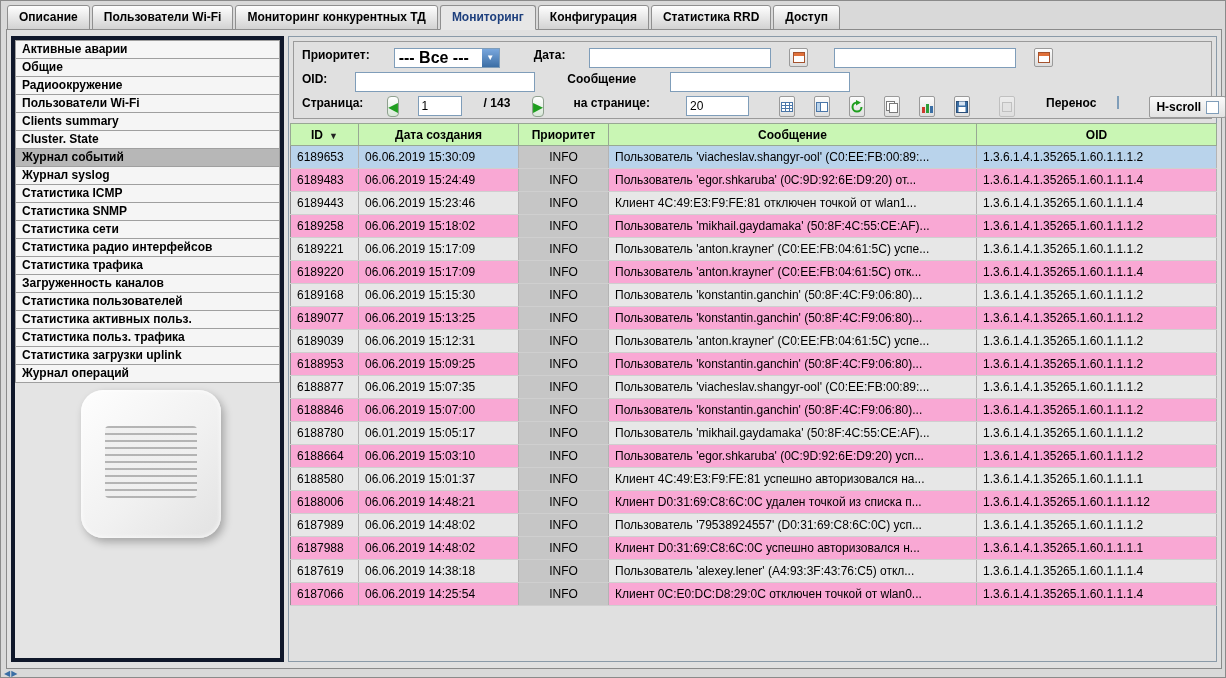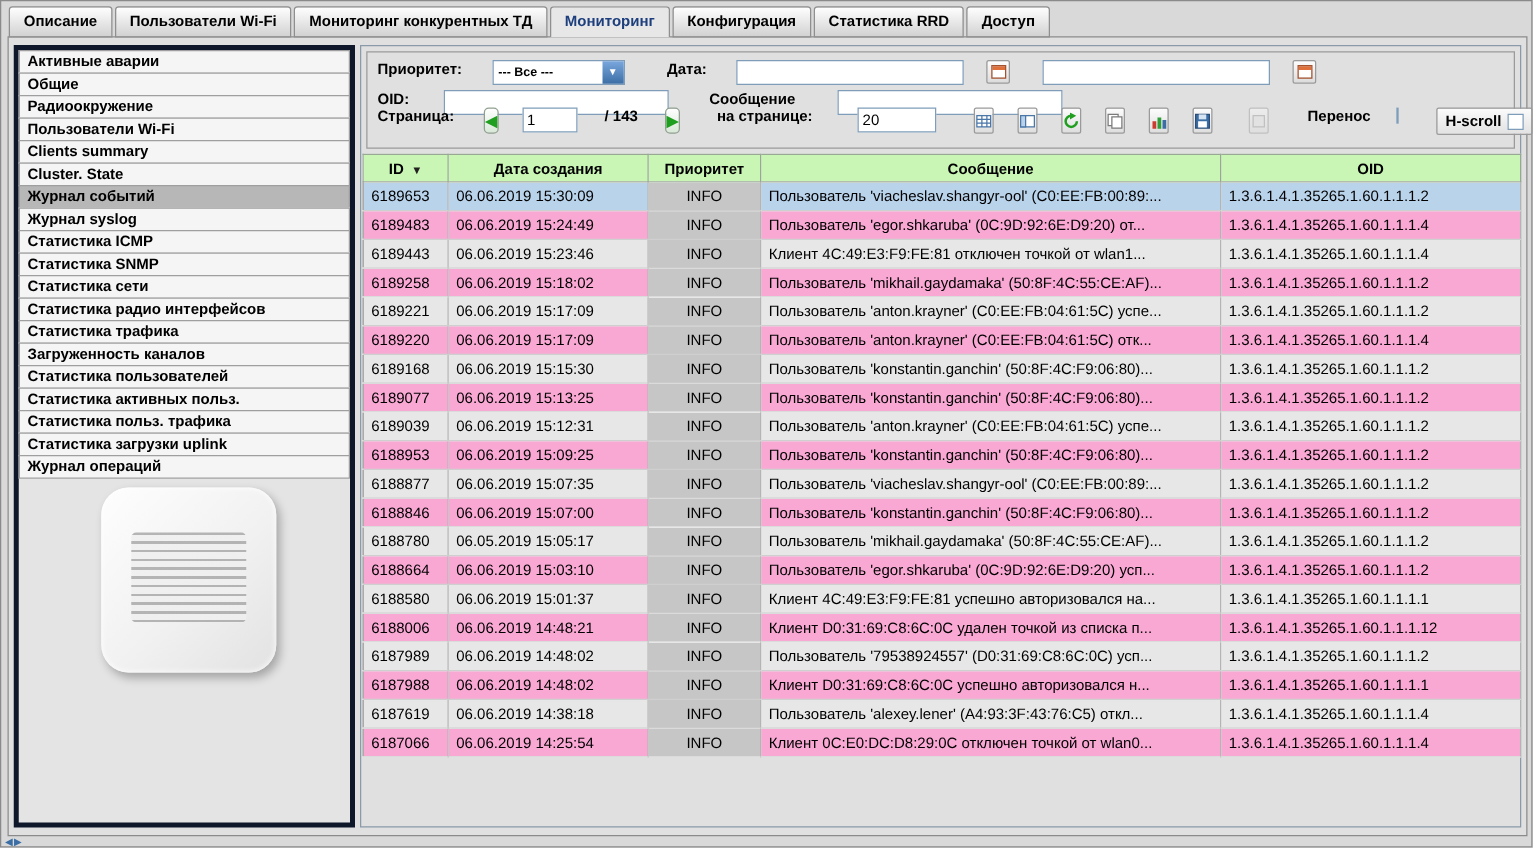--- a/index.html
+++ b/index.html
@@ -31,21 +31,21 @@
 
   
   .main { position:absolute; left:281px; top:6px; width:929px; height:626px; border:1px solid #8a9aa8; background:#e0e0e0; }
 
   .filterbox { position:absolute; left:4px; top:4px; width:919px; height:78px; border:1px solid #9a9a9a; }
   .frow { position:absolute; left:0; right:0; height:22px; display:flex; padding-left:8px;gap:16px; }
   .lbl { font-weight:700; white-space:nowrap; }
 
   .tinput { height:20px; border:1px solid #7f9db9; background:#fff; font:12px "Liberation Sans",sans-serif; padding:0 3px; }
   .combo { width:106px; height:20px; border:1px solid #7f9db9; background:#fff; display:flex; align-items:center; margin-left:8px; }
-  .combo-txt { flex:1; padding:0 4px; font-weight:700; font-size:10px; white-space:nowrap; overflow:hidden; }
+  .combo-txt { flex:1; padding:0 4px; font-weight:700; font-size:16px; white-space:nowrap; overflow:hidden; }
   .combo-btn { width:17px; height:18px; background:linear-gradient(#79a7dd,#3c6ea5); color:#fff; font-size:8px;
                text-align:center; line-height:18px; cursor:pointer; }
 
   .calbtn { width:19px; height:19px; margin-left:2px; border:1px solid #9a9a9a; border-radius:2px;
             background:linear-gradient(#fdfdfd,#dcdcdc); display:inline-flex; align-items:center; justify-content:center; cursor:pointer; }
   .cal-ic { display:inline-block; width:12px; height:11px; border:1px solid #a4522e;
             background:linear-gradient(#e0703a 0 3px, #fff 3px); }
 
   .navbtn { width:21px; height:21px; border:1px solid #8fa08f; border-radius:4px;
             background:linear-gradient(#ffffff,#d8e8d8); color:var(--arrow_green,#1f9e1f);
@@ -141,21 +141,21 @@
             </button>
         </div>
 
         <div class="frow" style="top:30px;">
           <span class="lbl">OID:</span>
           <input class="tinput" style="width: 180px; margin-left: 12px;" value="">
           <span class="lbl" style="margin-left:16px;">Сообщение</span>
           <input class="tinput" style="width: 180px; margin-left: 18px;" value="">
         </div>
 
-        <div class="frow" style="top:44px;">
+        <div class="frow" style="top:54px;">
           <span class="lbl">Страница:</span>
           <button class="navbtn" style="margin-left:8px;">
               <span>◀</span>
             </button>
           <input class="tinput" style="width: 44px; margin-left: 3px;" value="1">
           <span class="lbl" style="margin-left:6px;">/ 143</span>
           <button class="navbtn" style="margin-left:6px;">
               <span>▶</span>
             </button>
           <span class="lbl" style="margin-left:14px;">на странице:</span>
@@ -317,21 +317,21 @@
             </tr>
             <tr class="odd">
               <td>6188846</td>
               <td>06.06.2019 15:07:00</td>
               <td class="prio">INFO</td>
               <td>Пользователь 'konstantin.ganchin' (50:8F:4C:F9:06:80)...</td>
               <td>1.3.6.1.4.1.35265.1.60.1.1.1.2</td>
             </tr>
             <tr class="even">
               <td>6188780</td>
-              <td>06.05.2019 15:05:17</td>
+              <td>06.01.2019 15:05:17</td>
               <td class="prio">INFO</td>
               <td>Пользователь 'mikhail.gaydamaka' (50:8F:4C:55:CE:AF)...</td>
               <td>1.3.6.1.4.1.35265.1.60.1.1.1.2</td>
             </tr>
             <tr class="odd">
               <td>6188664</td>
               <td>06.06.2019 15:03:10</td>
               <td class="prio">INFO</td>
               <td>Пользователь 'egor.shkaruba' (0C:9D:92:6E:D9:20) усп...</td>
               <td>1.3.6.1.4.1.35265.1.60.1.1.1.2</td>

